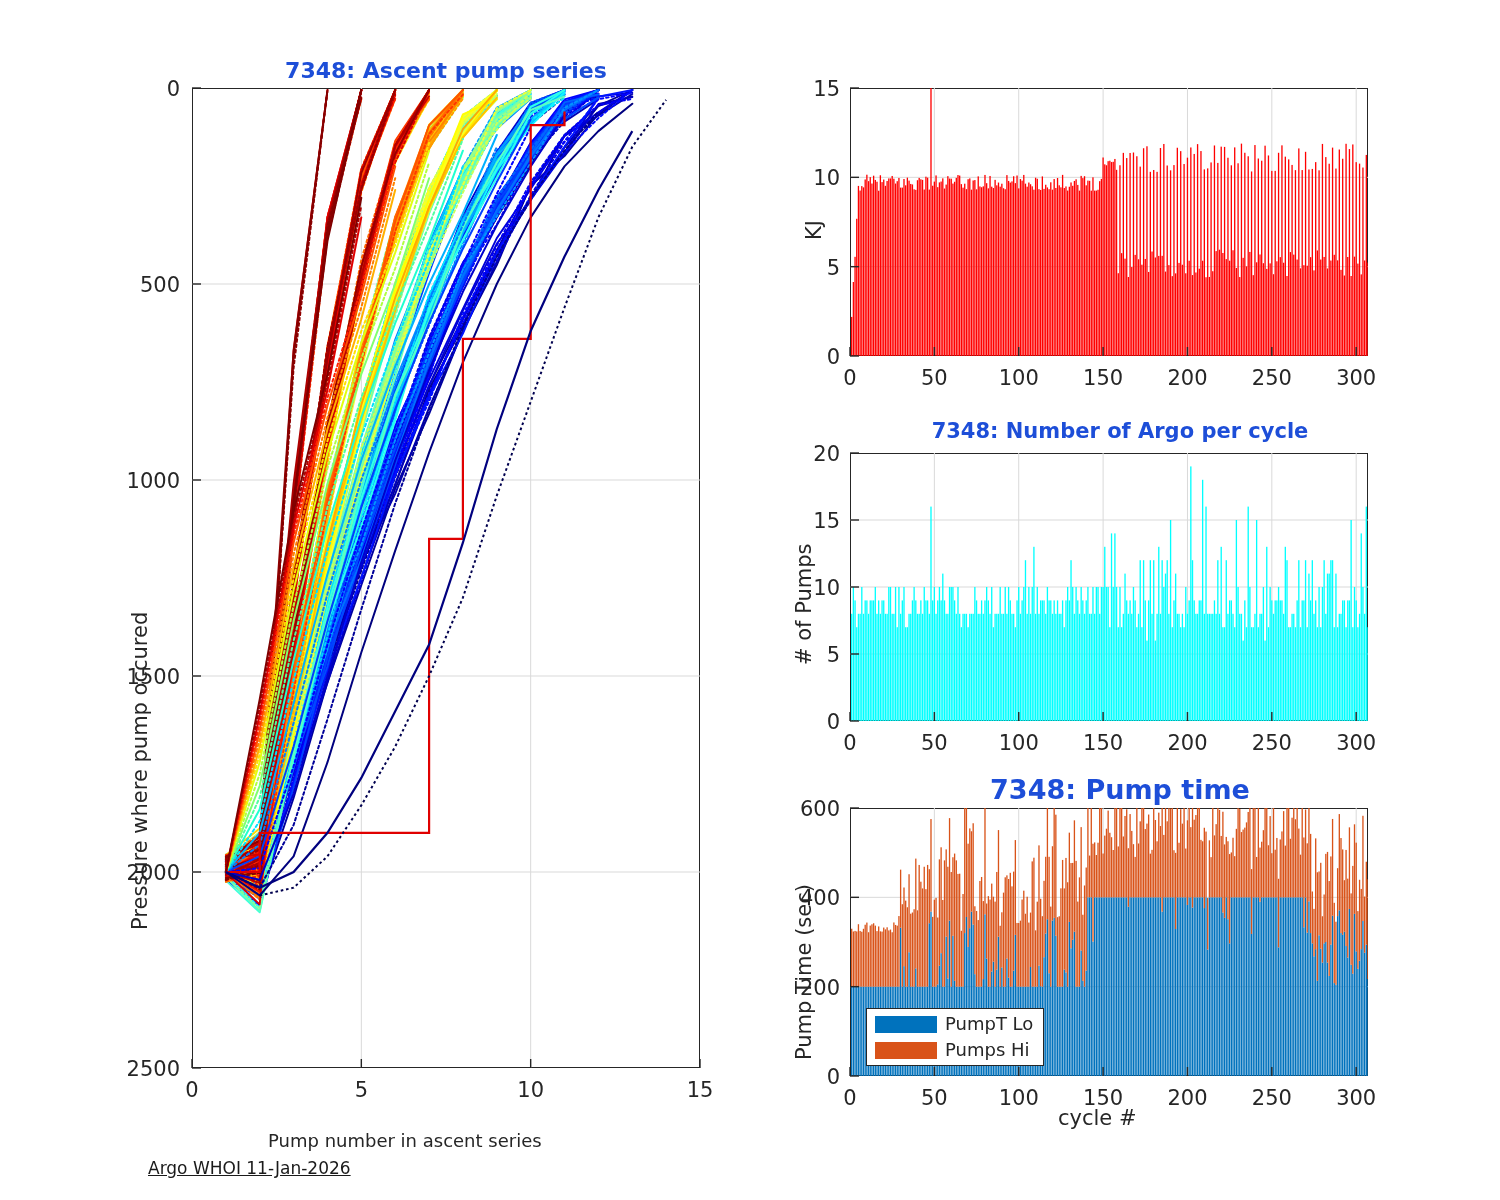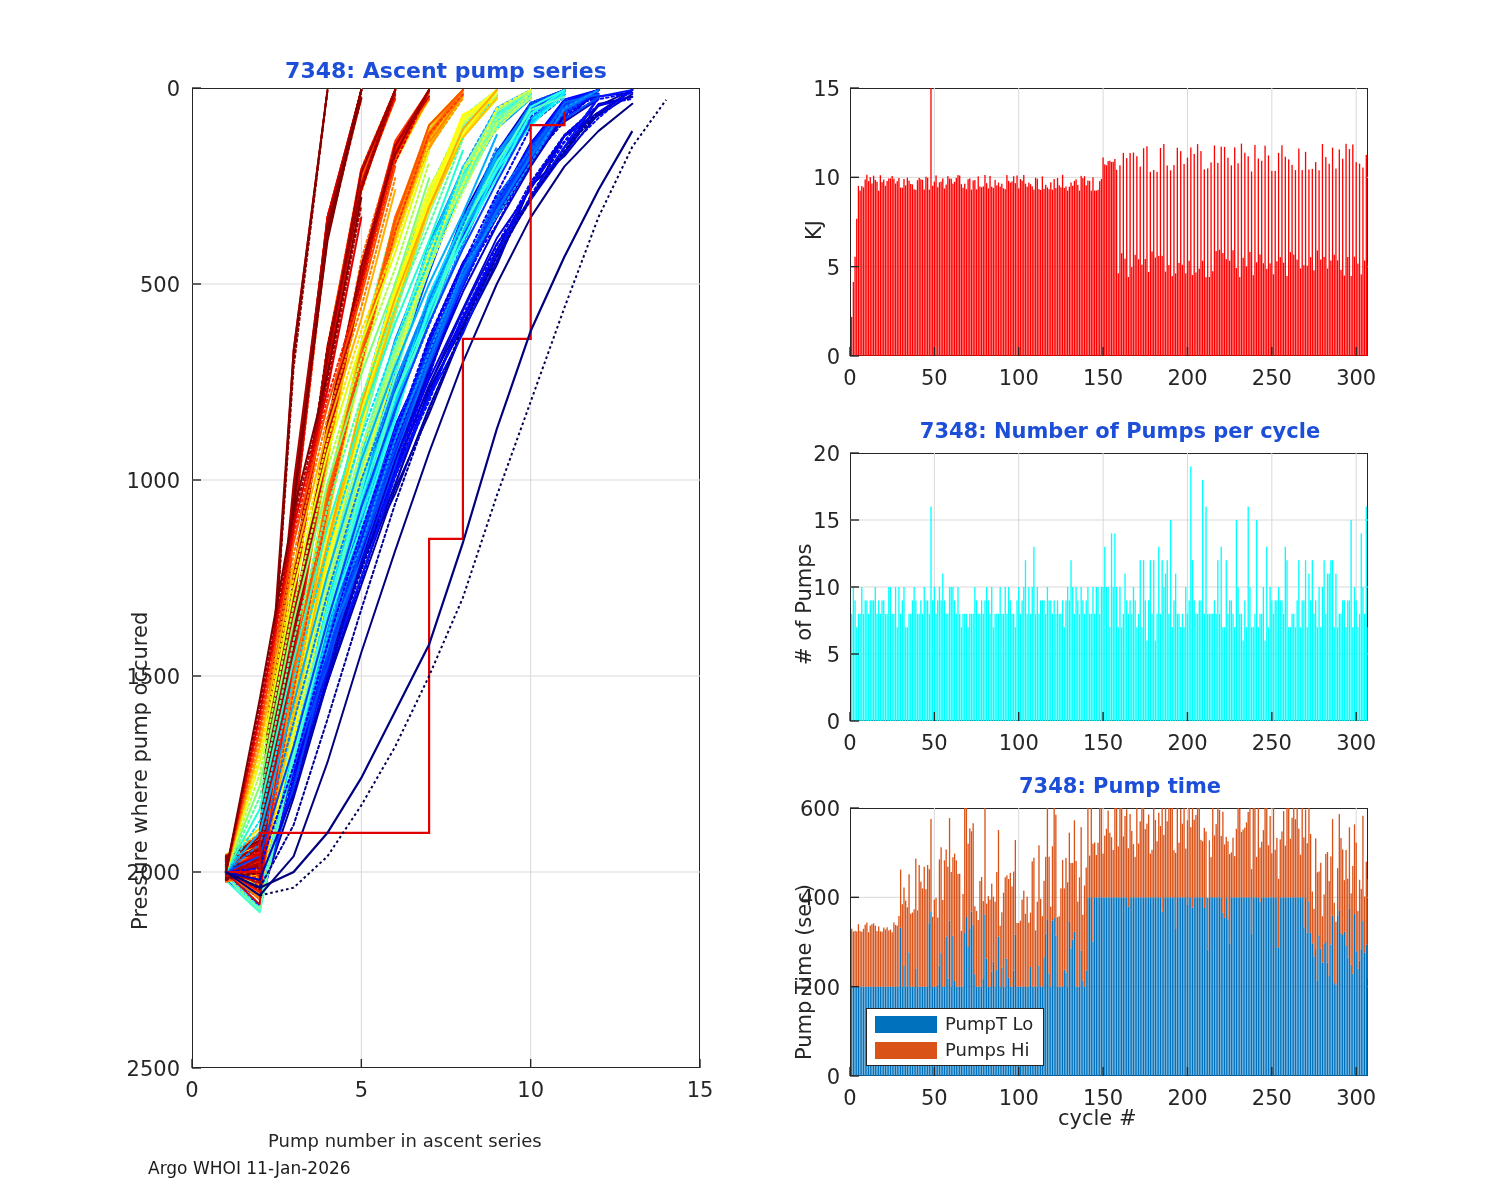--- a/index.html
+++ b/index.html
@@ -18,21 +18,21 @@
     font-family:"DejaVu Sans", sans-serif;
     white-space:nowrap;
   }
   .axbox{position:absolute;border:1.4px solid #262626;background:transparent;box-sizing:border-box;}
   .axlabel{position:absolute;color:#262626;font-family:"DejaVu Sans", sans-serif;white-space:nowrap;}
   .vlabel{transform-origin:0 0;}
   svg.plotsvg{position:absolute;left:0;top:0;overflow:visible;}
   .legendbox{position:absolute;background:#fff;border:1px solid #262626;box-sizing:border-box;}
   .legswatch{position:absolute;}
   .legtext{position:absolute;color:#262626;font-family:"DejaVu Sans", sans-serif;white-space:nowrap;}
-  .footer{position:absolute;color:#1a1a1a;font-family:"DejaVu Sans", sans-serif;}
+  .footer{position:absolute;color:#1a1a1a;font-family:"DejaVu Sans", sans-serif;text-decoration:underline;}
 </style>
 </head>
 <body>
 
 <div class="fig">
 
   <div class="panel" style="left:0px;top:50px;width:730px;height:1100px;">
     <div class="ptitle" style="left:192px;top:8px;width:508px;font-size:22px;">7348: Ascent pump series</div>
 
     <div class="axbox" id="ax1" style="left:192px;top:38px;width:508px;height:980px;"></div>
@@ -752,21 +752,21 @@
         <line x1="531.8241042345277" y1="306" x2="531.8241042345277" y2="297" stroke="#262626" stroke-width="1.4"></line>
         <text x="531.8241042345277" y="335" font-size="21" text-anchor="middle" font-family="&quot;DejaVu Sans&quot;, sans-serif" fill="#262626">250</text>
         <line x1="616.1889250814332" y1="306" x2="616.1889250814332" y2="297" stroke="#262626" stroke-width="1.4"></line>
         <text x="616.1889250814332" y="335" font-size="21" text-anchor="middle" font-family="&quot;DejaVu Sans&quot;, sans-serif" fill="#262626">300</text>
       </svg>
 
     <div class="axlabel vlabel" style="left:62px;top:190px;font-size:21px;transform:rotate(-90deg);">KJ</div>
   </div>
 
   <div class="panel" style="left:740px;top:415px;width:760px;height:340px;">
-    <div class="ptitle" style="left:20px;top:4px;width:720px;font-size:21px;">7348: Number of Pumps per cycle</div>
+    <div class="ptitle" style="left:20px;top:4px;width:720px;font-size:21px;">7348: Number of Argo per cycle</div>
 
     <div class="axbox" id="ax3" style="left:110px;top:38px;width:518px;height:268px;"></div>
 
     <svg class="plotsvg" id="svg3" width="760" height="340">
         <line x1="110" y1="239" x2="628" y2="239" stroke="#d9d9d9" stroke-width="1"></line>
         <line x1="110" y1="172" x2="628" y2="172" stroke="#d9d9d9" stroke-width="1"></line>
         <line x1="110" y1="105" x2="628" y2="105" stroke="#d9d9d9" stroke-width="1"></line>
         <line x1="194.36482084690553" y1="38" x2="194.36482084690553" y2="306" stroke="#d9d9d9" stroke-width="1"></line>
         <line x1="278.72964169381106" y1="38" x2="278.72964169381106" y2="306" stroke="#d9d9d9" stroke-width="1"></line>
         <line x1="363.0944625407166" y1="38" x2="363.0944625407166" y2="306" stroke="#d9d9d9" stroke-width="1"></line>
@@ -1108,21 +1108,21 @@
         <line x1="531.8241042345277" y1="306" x2="531.8241042345277" y2="297" stroke="#262626" stroke-width="1.4"></line>
         <text x="531.8241042345277" y="335" font-size="21" text-anchor="middle" font-family="&quot;DejaVu Sans&quot;, sans-serif" fill="#262626">250</text>
         <line x1="616.1889250814332" y1="306" x2="616.1889250814332" y2="297" stroke="#262626" stroke-width="1.4"></line>
         <text x="616.1889250814332" y="335" font-size="21" text-anchor="middle" font-family="&quot;DejaVu Sans&quot;, sans-serif" fill="#262626">300</text>
       </svg>
 
     <div class="axlabel vlabel" style="left:52px;top:250px;font-size:21px;transform:rotate(-90deg);"># of Pumps</div>
   </div>
 
   <div class="panel" style="left:740px;top:770px;width:760px;height:380px;">
-    <div class="ptitle" style="left:20px;top:4px;width:720px;font-size:21px;">7348: Pump time</div>
+    <div class="ptitle" style="left:20px;top:4px;width:720px;font-size:27px;">7348: Pump time</div>
 
     <div class="axbox" id="ax4" style="left:110px;top:38px;width:518px;height:268px;"></div>
 
     <svg class="plotsvg" id="svg4" width="760" height="380">
         <line x1="110" y1="216.66666666666669" x2="628" y2="216.66666666666669" stroke="#d9d9d9" stroke-width="1"></line>
         <line x1="110" y1="127.33333333333334" x2="628" y2="127.33333333333334" stroke="#d9d9d9" stroke-width="1"></line>
         <line x1="194.36482084690553" y1="38" x2="194.36482084690553" y2="306" stroke="#d9d9d9" stroke-width="1"></line>
         <line x1="278.72964169381106" y1="38" x2="278.72964169381106" y2="306" stroke="#d9d9d9" stroke-width="1"></line>
         <line x1="363.0944625407166" y1="38" x2="363.0944625407166" y2="306" stroke="#d9d9d9" stroke-width="1"></line>
         <line x1="447.4592833876221" y1="38" x2="447.4592833876221" y2="306" stroke="#d9d9d9" stroke-width="1"></line>

